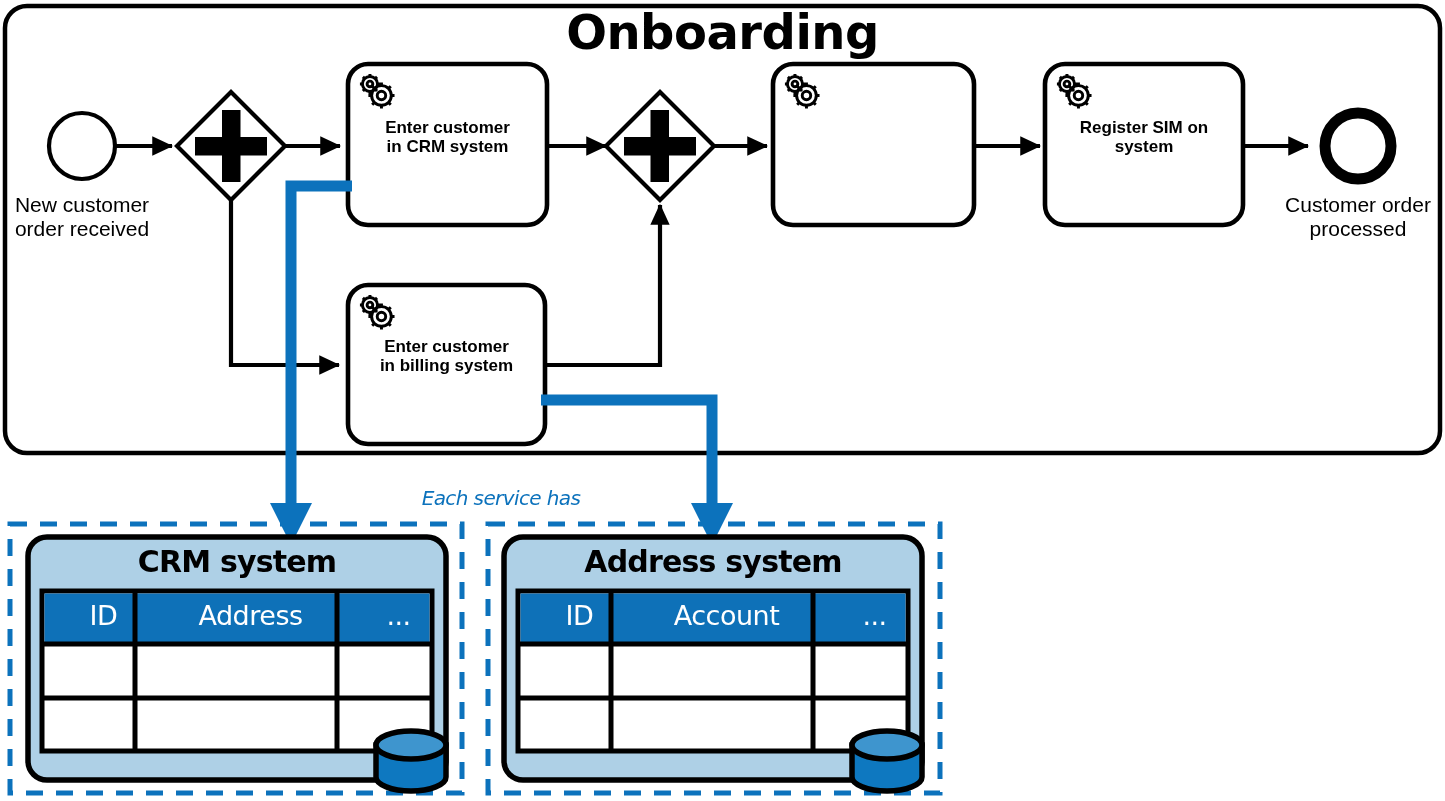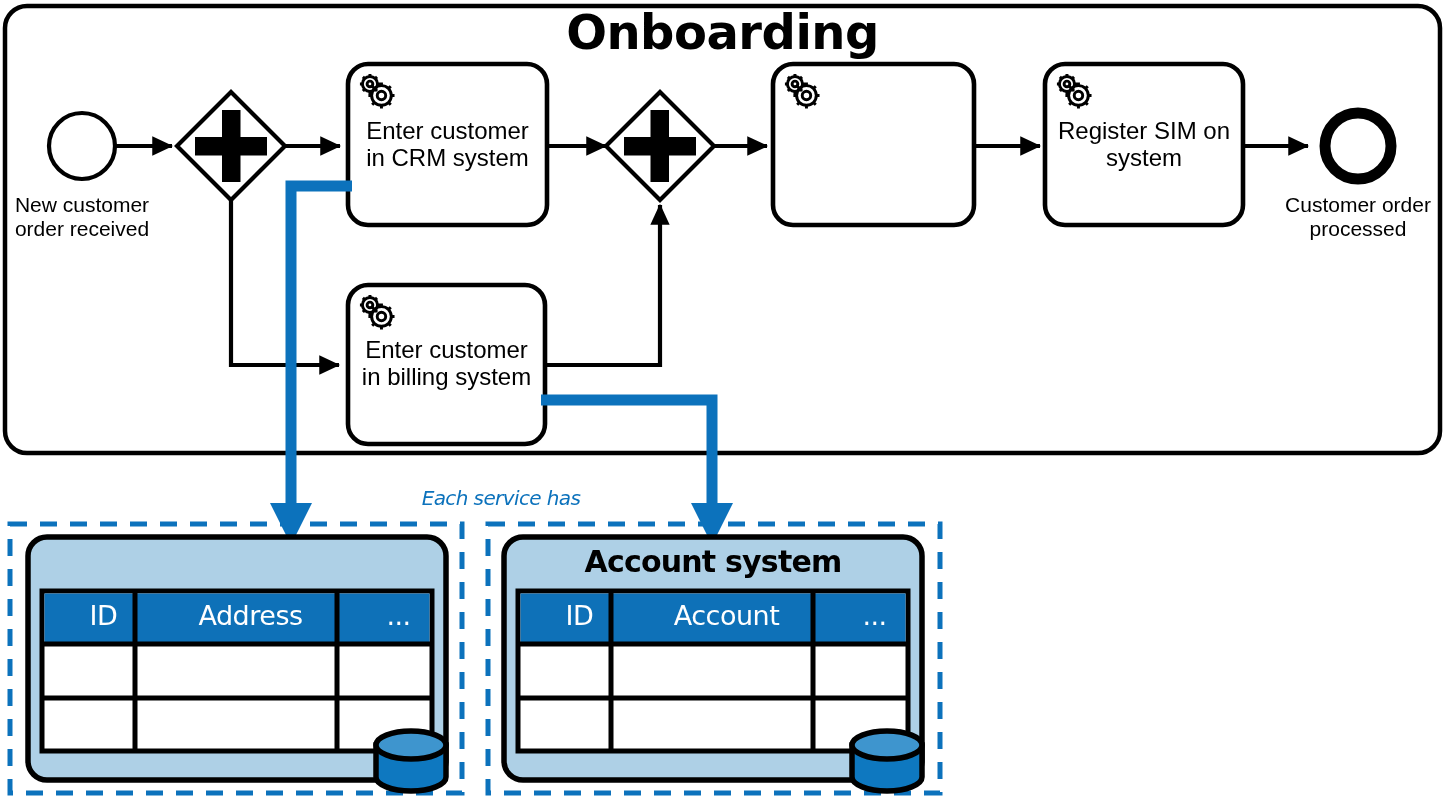--- a/index.html
+++ b/index.html
@@ -31,22 +31,22 @@
     white-space: pre-line;
   }
   .pool-title {
     font-family: "DejaVu Sans", sans-serif;
     font-size: 48px;
     font-weight: 700;
     letter-spacing: -0.5px;
   }
   .task-label {
     font-family: "Liberation Sans", sans-serif;
-    font-size: 24px;
-    font-weight: 400;
+    font-size: 17px;
+    font-weight: 700;
   }
   .event-label {
     font-family: "Liberation Sans", sans-serif;
     font-size: 21px;
     font-weight: 400;
   }
   .annotation {
     font-family: "DejaVu Sans", sans-serif;
     font-size: 20px;
     font-style: italic;
@@ -261,22 +261,23 @@
 in CRM system</div>
   <div class="lbl task-label" style="left:349px; top:337px; width:195px;">Enter customer
 in billing system</div>
   <div class="lbl task-label" style="left:1046px; top:118px; width:196px;">Register SIM on
 system</div>
 
   <div class="lbl annotation" style="left:330px; top:465px; width:342px;">
     <div>Each service has</div>
   </div>
 
+  <div class="lbl sys-title" style="left:42px; top:545px; width:390px;">CRM system</div>
   <div class="lbl th-label" style="left:44px; top:601px; width:91px;">ID</div>
   <div class="lbl th-label" style="left:137px; top:601px; width:199px;">Address</div>
   <div class="lbl th-label" style="left:339px; top:601px; width:91px;">...</div>
 
-  <div class="lbl sys-title" style="left:518px; top:545px; width:390px;">Account system</div>
+  <div class="lbl sys-title" style="left:518px; top:545px; width:390px;">Address system</div>
   <div class="lbl th-label" style="left:520px; top:601px; width:91px;">ID</div>
   <div class="lbl th-label" style="left:613px; top:601px; width:199px;">Account</div>
   <div class="lbl th-label" style="left:815px; top:601px; width:91px;">...</div>
 
 </div>
 
 </body></html>

